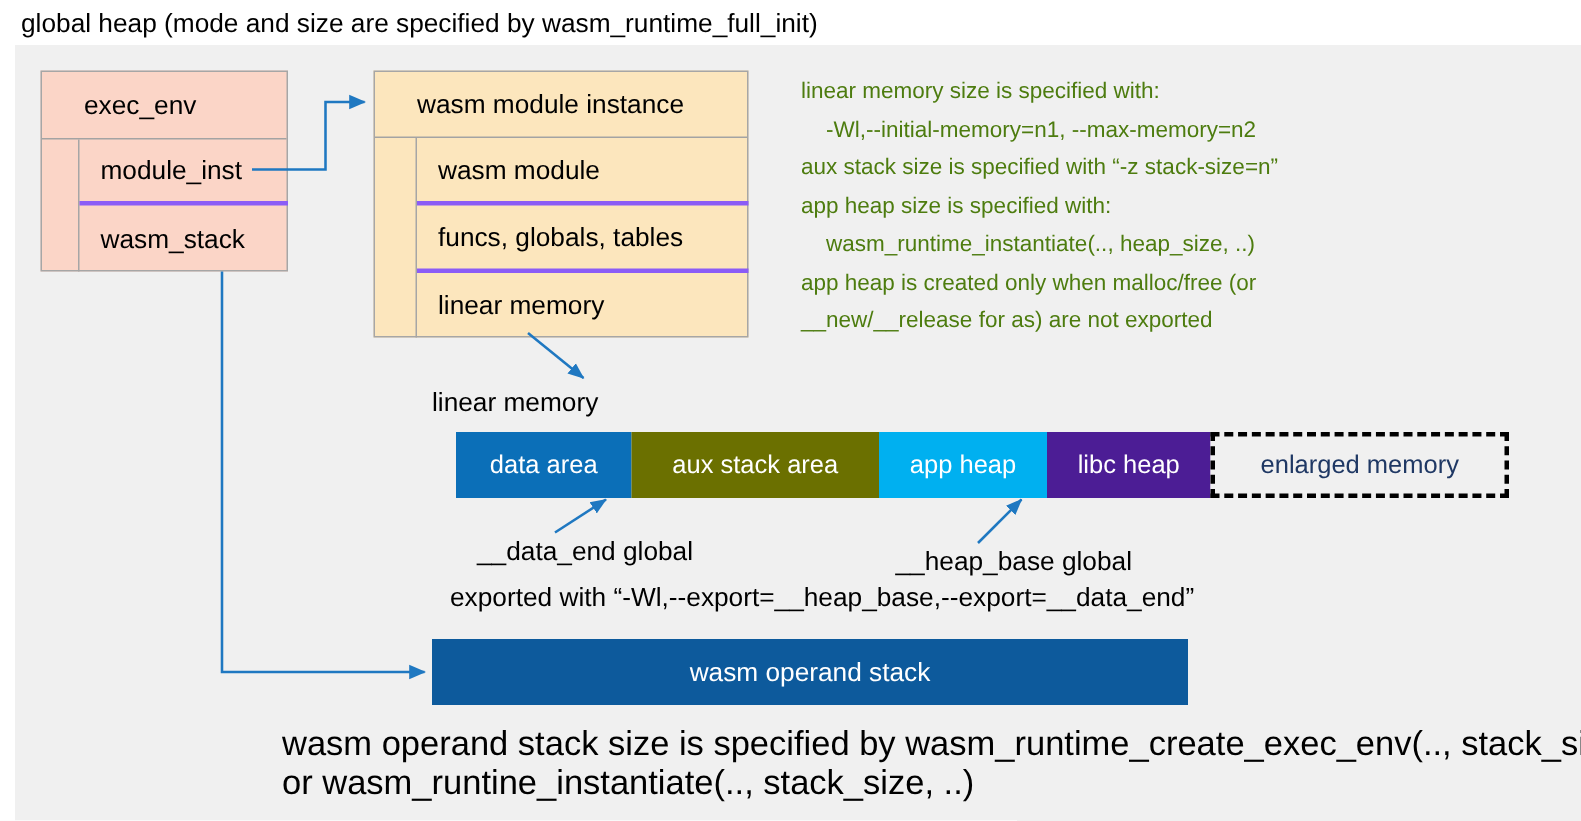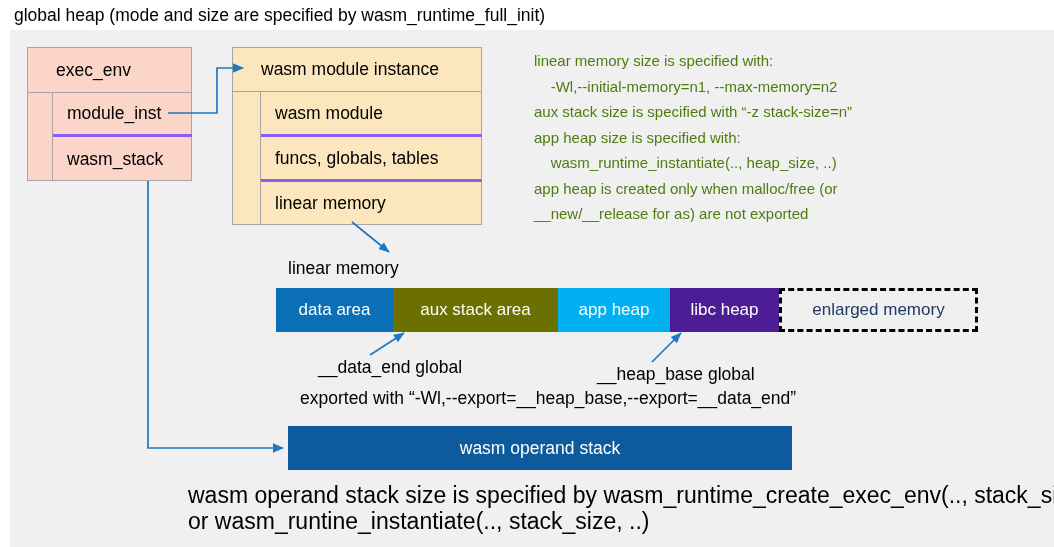--- a/index.html
+++ b/index.html
@@ -82,21 +82,21 @@
     width: 165px; height: 134px;
     background: #fbd5c7;
   }
   #exec-env-box .struct-title { height: 45px; }
   #exec-env-box .struct-gutter { top: 45px; width: 25px; height: 88px; }
   #exec-env-box .field-module-inst { left: 25px; top: 45px; width: 139px; height: 44px; }
   #exec-env-box .field-wasm-stack  { left: 25px; top: 89px; width: 139px; height: 44px; }
 
   
   #wasm-module-instance-box {
-    left: 232px; top: 47px;
+    left: 249px; top: 47px;
     width: 250px; height: 178px;
     background: #fce6bd;
   }
   #wasm-module-instance-box .struct-title { height: 44px; }
   #wasm-module-instance-box .struct-gutter { top: 44px; width: 28px; height: 133px; }
   #wasm-module-instance-box .field-wasm-module { left: 28px; top: 44px;  width: 221px; height: 45px; }
   #wasm-module-instance-box .field-funcs       { left: 28px; top: 89px;  width: 221px; height: 45px; }
   #wasm-module-instance-box .field-linear-mem  { left: 28px; top: 134px; width: 221px; height: 43px; }
 
   
@@ -116,21 +116,21 @@
     position: absolute;
     left: 288px;
     top: 258px;
     font-size: 17.5px;
     white-space: nowrap;
   }
 
   
   #memory-bar {
     position: absolute;
-    left: 276px;
+    left: 304px;
     top: 288px;
     height: 44px;
     display: flex;
     justify-content: space-between;
   }
   .mem-seg {
     height: 44px;
     display: flex;
     align-items: center;
     justify-content: center;

